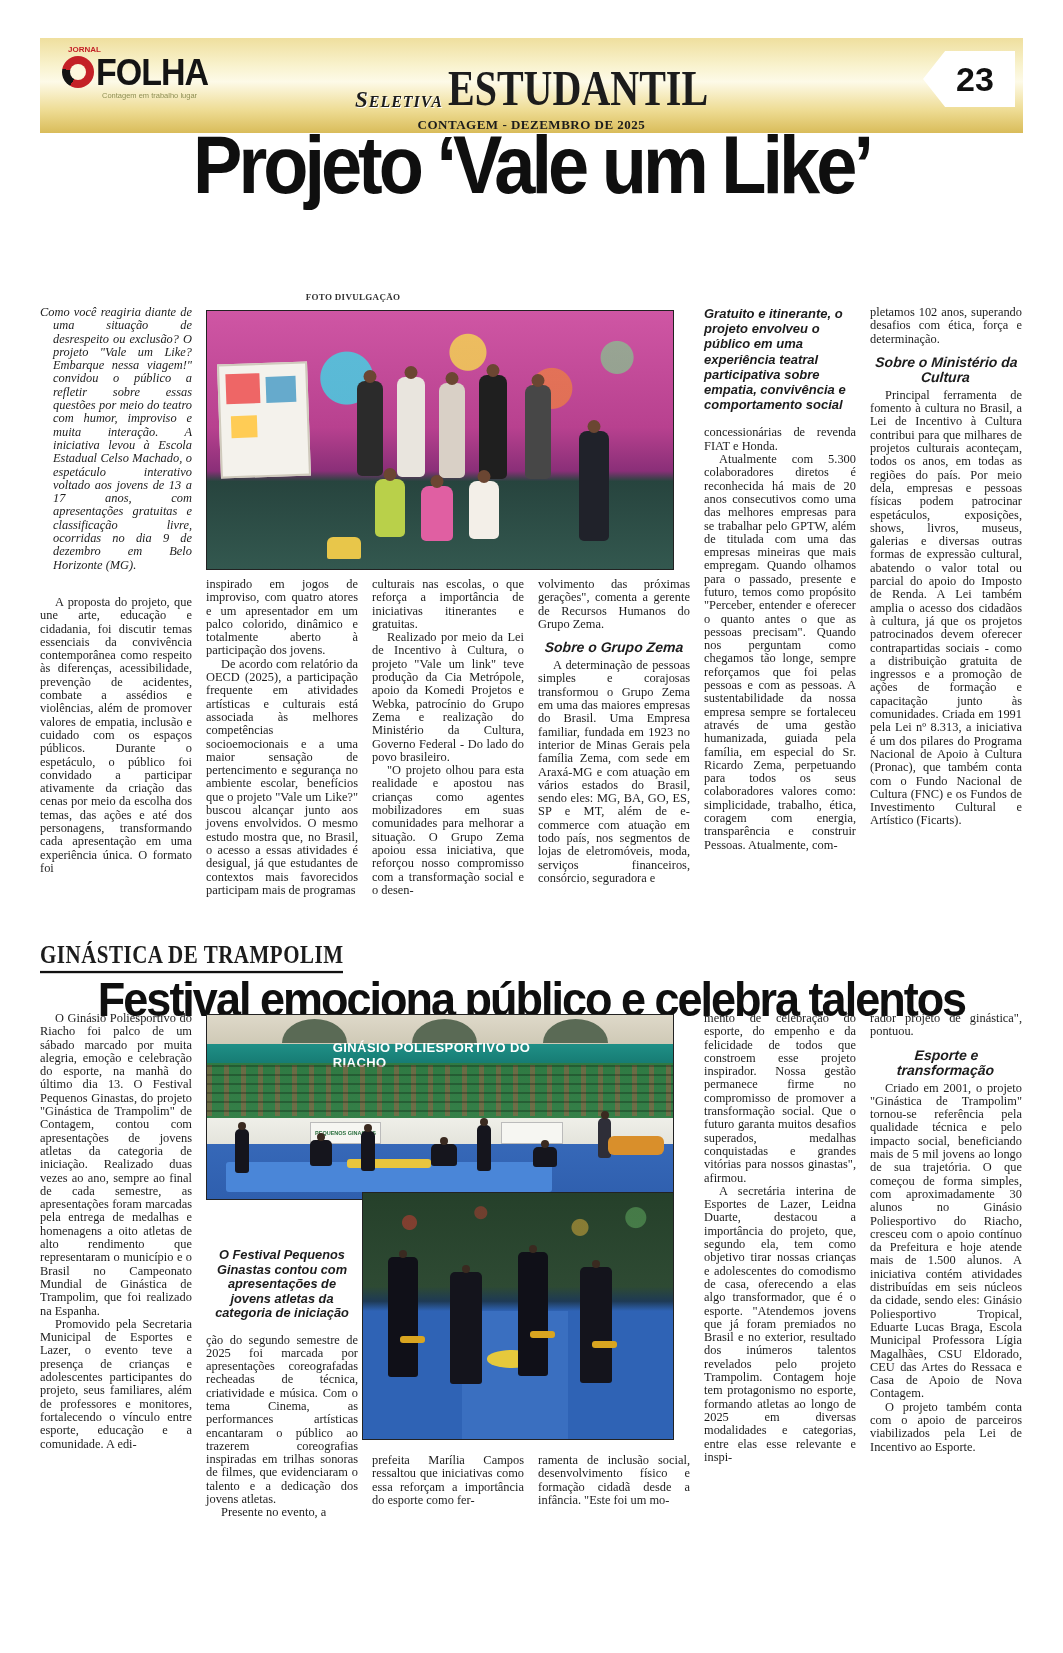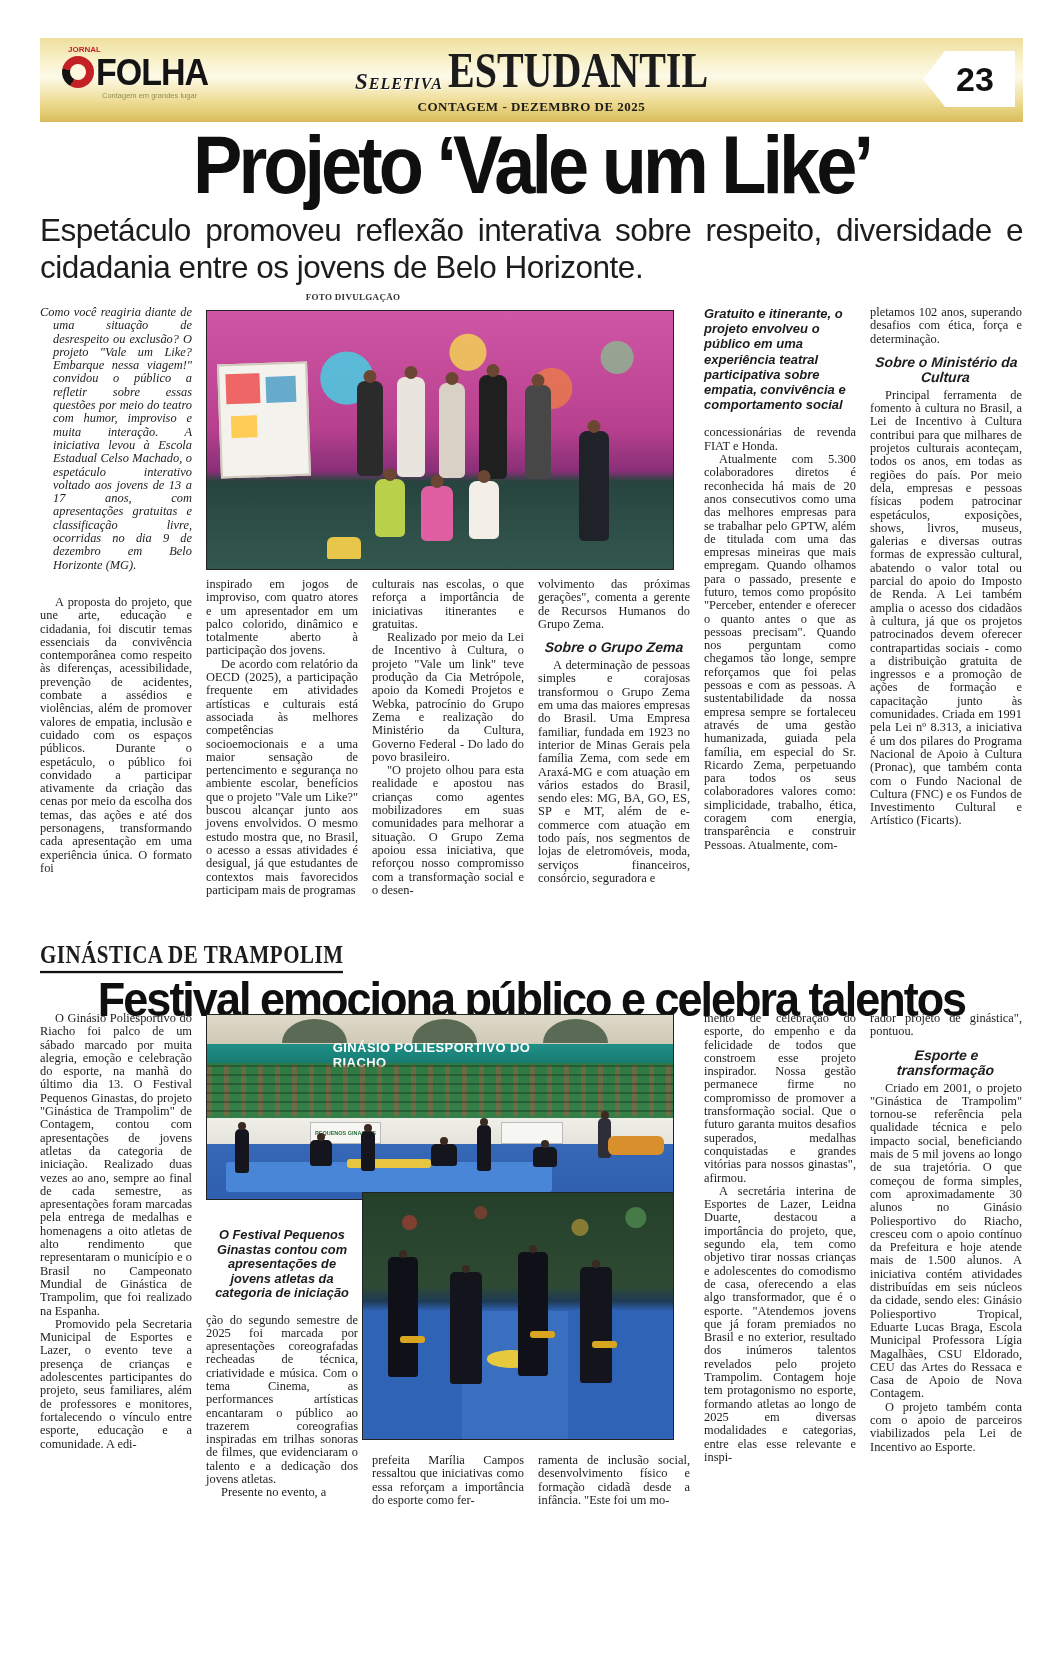--- a/index.html
+++ b/index.html
@@ -1,21 +1,21 @@
 <!DOCTYPE html>
 <html><head>
 <meta charset="utf-8">
 <style>
   html,body{margin:0;padding:0;background:#888;}
   .page{position:relative;width:1063px;height:1653px;background:#ffffff;margin:0 auto;
         font-family:"Liberation Serif",serif;color:#1c1c1c;overflow:hidden;}
   
-  .band{position:absolute;left:40px;top:38px;width:983px;height:84px;
+  .band{position:absolute;left:40px;top:38px;width:983px;height:95px;
         background:linear-gradient(180deg,#efdf9e 0%,#f9f3cf 30%,#fdfae8 46%,#eedc94 76%,#d9bc5a 100%);
-        display:flex;align-items:center;}
+        display:flex;align-items:flex-end;}
   .brand{position:absolute;left:22px;top:8px;line-height:1;}
   .brand-top{font-family:"Liberation Sans",sans-serif;font-size:8px;font-weight:bold;color:#c42127;margin-left:6px;}
   .brand-row{display:flex;align-items:center;margin-top:1px;}
   .brand-o{width:32px;height:32px;border-radius:50%;
            background:conic-gradient(from 210deg,#141414 0 20%,#c42127 20% 100%);position:relative;}
   .brand-o::after{content:"";position:absolute;left:8px;top:8px;width:16px;height:16px;border-radius:50%;background:#fdf8dd;}
   .brand-name{font-family:"Liberation Sans",sans-serif;font-weight:bold;font-size:34px;letter-spacing:-1px;color:#141414;margin-left:2px;transform:scaleY(1.08);}
   .brand-tag{font-family:"Liberation Sans",sans-serif;font-size:7.5px;color:#8f9055;margin:3px 0 0 40px;}
   .masthead{margin:0 auto;text-align:center;padding-top:6px;}
   .mast-row{display:flex;align-items:baseline;justify-content:center;}
@@ -55,21 +55,21 @@
   .colhead{font-family:"Liberation Sans",sans-serif;font-weight:bold;font-style:italic;
            text-align:center;font-size:14px;line-height:15px;margin:9px 0 4px 0 !important;text-indent:0 !important;
            transform:skewX(-4deg);}
   .deck{font-family:"Liberation Sans",sans-serif;font-weight:bold;font-style:italic;
         font-size:13px;line-height:15.2px;text-align:left;text-indent:0 !important;margin-bottom:14px !important;}
   .caption{font-family:"Liberation Sans",sans-serif;font-weight:bold;font-style:italic;
            font-size:12.8px;line-height:14.5px;text-align:center;text-indent:0 !important;}
   .pt-a1{padding-top:272px;}
   .pt-b2{padding-top:196px;}
   .pt-b34{padding-top:442px;}
-  .cap-wrap{margin-top:20px;margin-bottom:13px;}
+  .cap-wrap{margin-top:40px;margin-bottom:13px;}
   .gap{height:12px;}
   
   .photo{position:absolute;overflow:hidden;border:1px solid #222;}
   .photoA{left:166px;top:4px;width:466px;height:258px;
     background:
       radial-gradient(circle at 30% 26%,rgba(72,205,225,.85) 0 26px,rgba(72,205,225,0) 27px),
       radial-gradient(circle at 56% 16%,rgba(245,215,80,.8) 0 18px,rgba(245,215,80,0) 19px),
       radial-gradient(circle at 74% 30%,rgba(240,130,60,.7) 0 20px,rgba(240,130,60,0) 21px),
       radial-gradient(circle at 12% 44%,rgba(90,140,235,.7) 0 22px,rgba(90,140,235,0) 23px),
       radial-gradient(circle at 88% 18%,rgba(120,220,140,.6) 0 16px,rgba(120,220,140,0) 17px),
@@ -114,36 +114,35 @@
 
 <div class="page">
 
   <div class="band">
     <div class="brand">
       <div class="brand-top">JORNAL</div>
       <div class="brand-row">
         <div class="brand-o"></div>
         <div class="brand-name">FOLHA</div>
       </div>
-      <div class="brand-tag">Contagem em grandes lugar</div>
+      <div class="brand-tag">Contagem em trabalho lugar</div>
     </div>
     <div class="masthead">
       <div class="mast-row">
         <span class="mast-kicker">Seletiva</span>
         <span class="mast-title">ESTUDANTIL</span>
       </div>
       <div class="mast-sub">CONTAGEM - DEZEMBRO DE 2025</div>
     </div>
     <div class="pagenum">
       <span>23</span>
     </div>
   </div>
 
   <h1 class="head1">Projeto ‘Vale um Like’</h1>
-  <p class="sub1">Espetáculo promoveu reflexão interativa sobre respeito, diversidade e cidadania entre os jovens de Belo Horizonte.</p>
   <div class="credit credit1">FOTO DIVULGAÇÃO</div>
 
   <div class="cols cols1">
     <div class="col">
       <p class="noind lead">Como você reagiria diante de uma situação de desrespeito ou exclusão? O projeto "Vale um Like? Embarque nessa viagem!" convidou o público a refletir sobre essas questões por meio do teatro com humor, improviso e muita interação. A iniciativa levou à Escola Estadual Celso Machado, o espetáculo interativo voltado aos jovens de 13 a 17 anos, com apresentações gratuitas e classificação livre, ocorridas no dia 9 de dezembro em Belo Horizonte (MG).</p>
       <div class="gap"></div>
         <div class="gap"></div>
       <p>A proposta do projeto, que une arte, educação e cidadania, foi discutir temas essenciais da convivência contemporânea como respeito às diferenças, acessibilidade, prevenção de acidentes, combate a assédios e violências, além de promover valores de empatia, inclusão e cuidado com os espaços públicos. Durante o espetáculo, o público foi convidado a participar ativamente da criação das cenas por meio da escolha dos temas, das ações e até dos personagens, transformando cada apresentação em uma experiência única. O formato foi</p>
     </div>
     <div class="col pt-a1">

